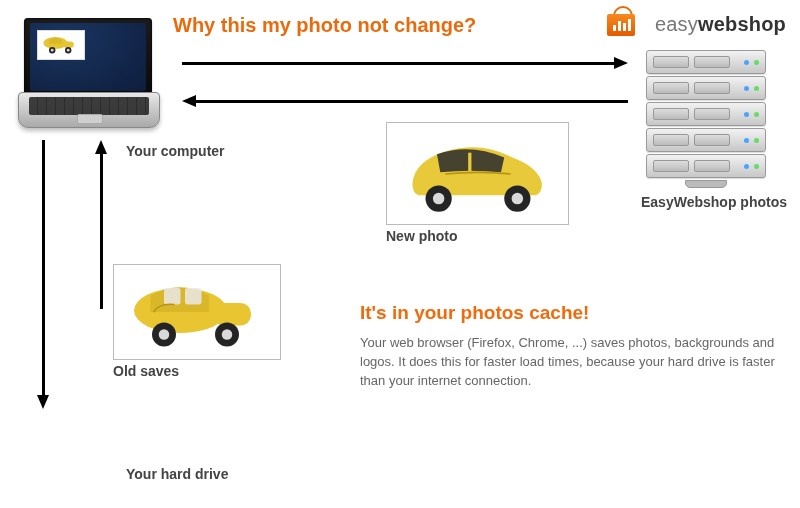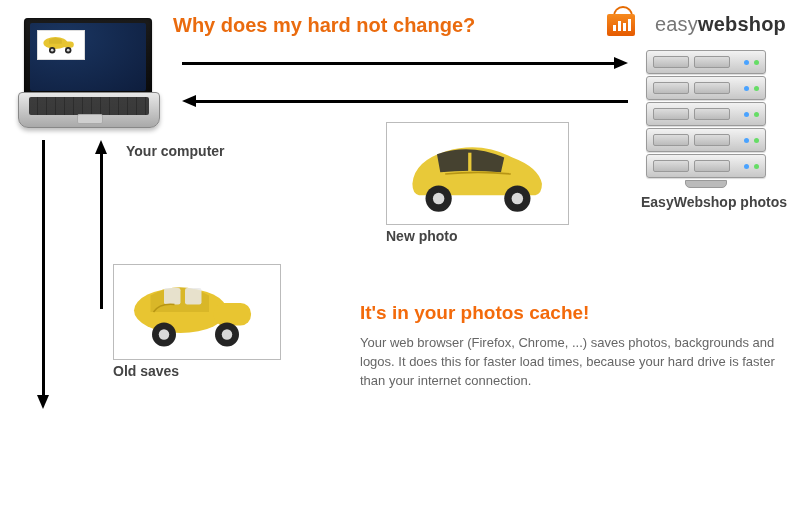--- a/index.html
+++ b/index.html
@@ -49,21 +49,21 @@
 .led{width:5px;height:5px;border-radius:50%}
 .led.b{background:#4aa3ff}.led.g{background:#6d6}
 .stand{height:8px;display:flex;justify-content:center}
 .stand:before{content:"";width:40px;height:6px;border-radius:0 0 5px 5px;background:#bbb;border:1px solid #999}
 </style>
 </head>
 <body>
 
 <div class="stage">
 
-  <div class="abs title" style="left:173px;top:14px">Why does my hard not change?</div>
+  <div class="abs title" style="left:173px;top:14px">Why this my photo not change?</div>
 
   <div class="abs logo" style="right:14px;top:6px">
     <div class="bag">
       <div class="bag-handle"></div>
       <div class="bag-body"></div>
       <div class="bag-bars">
           <span style="height:6px"></span>
           <span style="height:10px"></span>
           <span style="height:8px"></span>
           <span style="height:12px"></span>
@@ -172,17 +172,18 @@
       <rect x="88" y="24" width="4" height="24" fill="#E8C939"></rect>
       <path d="M60 50 Q100 46 140 50" stroke="#b79514" stroke-width="2" fill="none"></path>
       <circle cx="52" cy="80" r="16" fill="#242424"></circle>
         <circle cx="52" cy="80" r="7" fill="#d9d9d9"></circle>
       <circle cx="148" cy="80" r="16" fill="#242424"></circle>
         <circle cx="148" cy="80" r="7" fill="#d9d9d9"></circle>
     </svg>
   </div>
   <div class="abs cap" style="left:386px;top:228px">New photo</div>
 
+  <div class="abs cap" style="left:126px;top:466px">Your hard drive</div>
 
   <div class="abs subtitle" style="left:360px;top:302px">It's in your photos cache!</div>
   <div class="abs body" style="left:360px;top:334px">Your web browser (Firefox, Chrome, ...) saves photos, backgrounds and logos. It does this for faster load times, because your hard drive is faster than your internet connection.</div>
 
 </div>
 
 </body></html>

